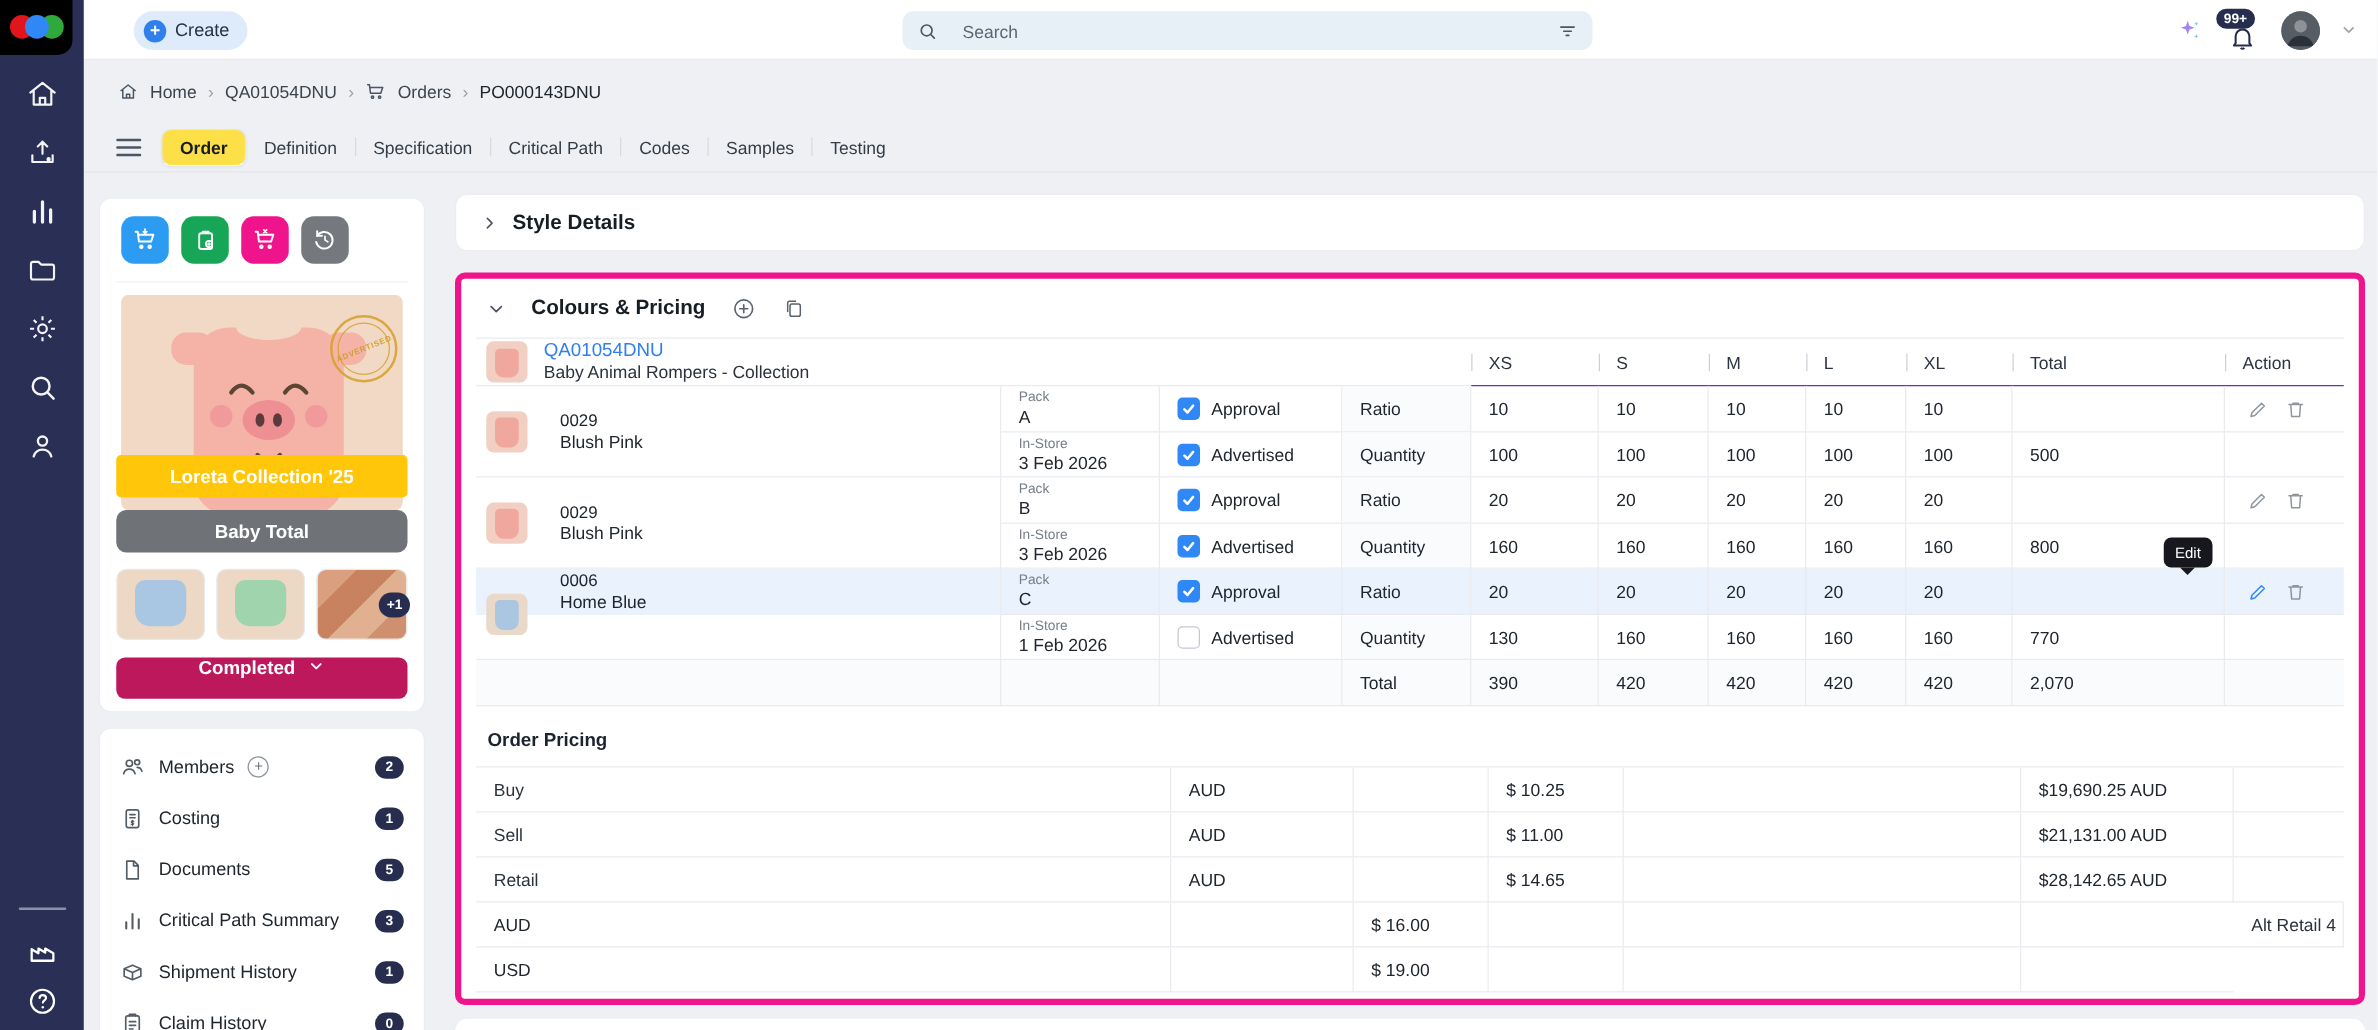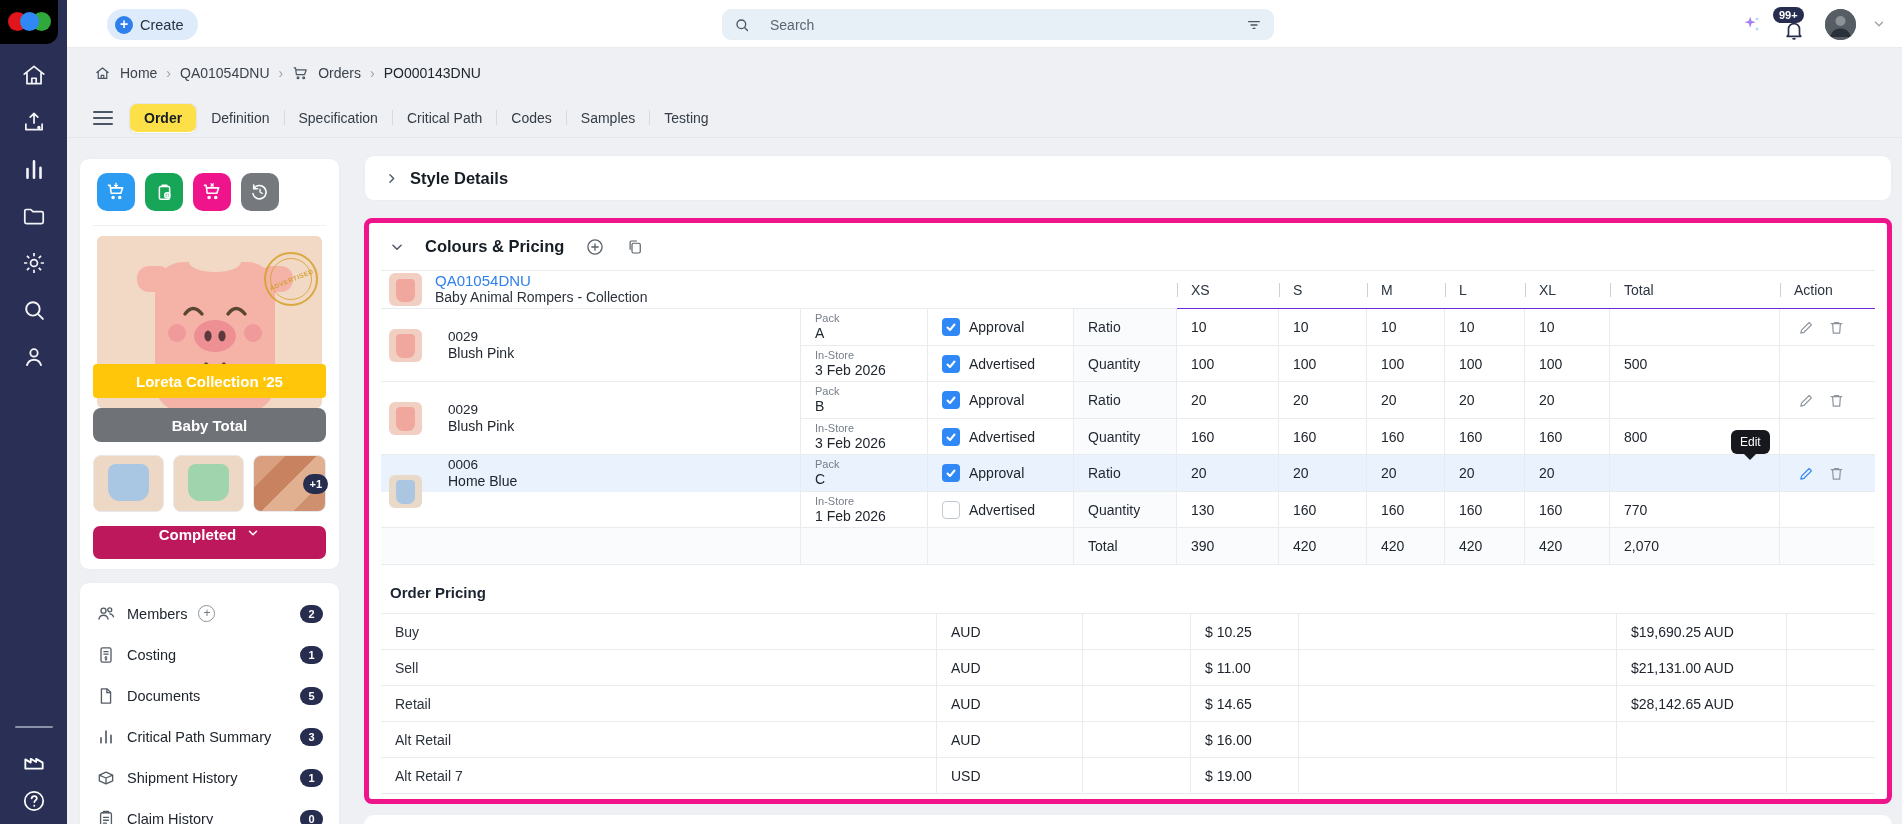--- a/index.html
+++ b/index.html
@@ -707,28 +707,27 @@
       <div class="cell"></div>
       <div class="cell">$21,131.00 AUD</div>
       <div class="cell last"></div>
     <div class="cell op-label">Retail</div>
       <div class="cell">AUD</div>
       <div class="cell"></div>
       <div class="cell">$ 14.65</div>
       <div class="cell"></div>
       <div class="cell">$28,142.65 AUD</div>
       <div class="cell last"></div>
-    <div class="cell op-label">Alt Retail</div>
       <div class="cell">AUD</div>
       <div class="cell"></div>
       <div class="cell">$ 16.00</div>
       <div class="cell"></div>
       <div class="cell"></div>
       <div class="cell last"></div>
-    <div class="cell op-label">Alt Retail 7</div>
+    <div class="cell op-label">Alt Retail 4</div>
       <div class="cell">USD</div>
       <div class="cell"></div>
       <div class="cell">$ 19.00</div>
       <div class="cell"></div>
       <div class="cell"></div>
       <div class="cell last"></div>
   </div>
 </div>
 
 <div class="bottom-sliver"></div>

